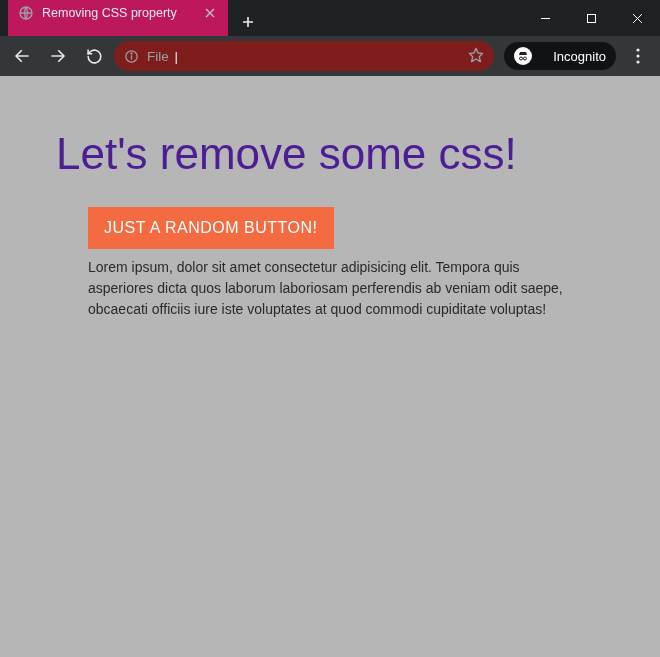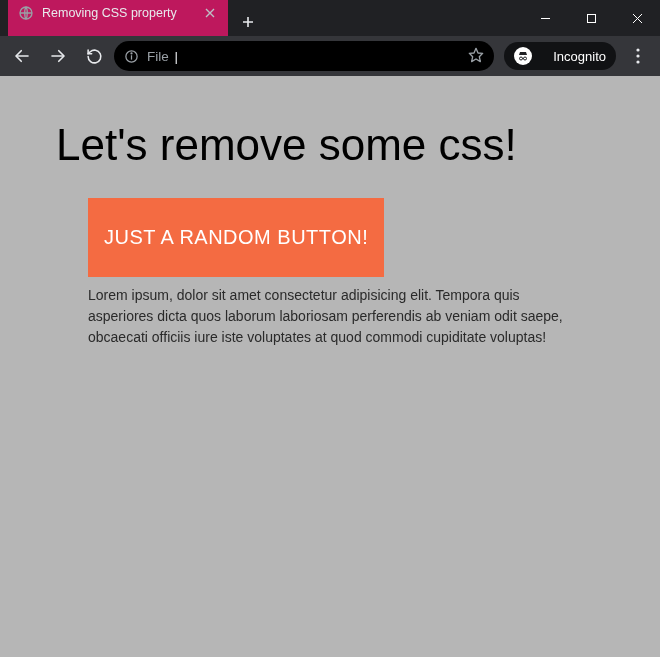--- a/index.html
+++ b/index.html
@@ -104,21 +104,21 @@
     display: flex;
     align-items: center;
     justify-content: center;
     color: #e8eaed;
     border-radius: 50%;
     cursor: pointer;
   }
   .omnibox {
     flex: 1;
     height: 30px;
-    background: #000000;
+    background: #7f1d1d;
     border-radius: 15px;
     display: flex;
     align-items: center;
     padding: 0 10px;
     color: #e8eaed;
     font-size: 13.5px;
     gap: 8px;
   }
   .omnibox .info-icon {
     color: #9aa0a6;
@@ -176,34 +176,34 @@
   .viewport {
     flex: 1;
     background: #b6b6b6;
     overflow: auto;
     color: #222;
   }
   .page {
     padding: 40px 56px 20px 56px;
   }
   .page h1 {
-    margin: 4px 0 28px 0;
+    margin: 13px 0 28px 0;
     font-weight: 400;
     font-size: 44px;
-    color: #000000;
+    color: #4c1d95;
   }
   .page-inner {
     padding: 0 32px;
   }
   .orange-btn {
     background: #f46b42;
     color: #fff;
     border: none;
-    padding: 28px 16px;
-    font-size: 20px;
+    padding: 12px 16px;
+    font-size: 16px;
     letter-spacing: 0.5px;
     cursor: pointer;
     font-family: inherit;
   }
   .page p {
     font-size: 14px;
     line-height: 1.5;
     color: #2a2a2a;
     margin-top: 8px;
     max-width: 480px;

